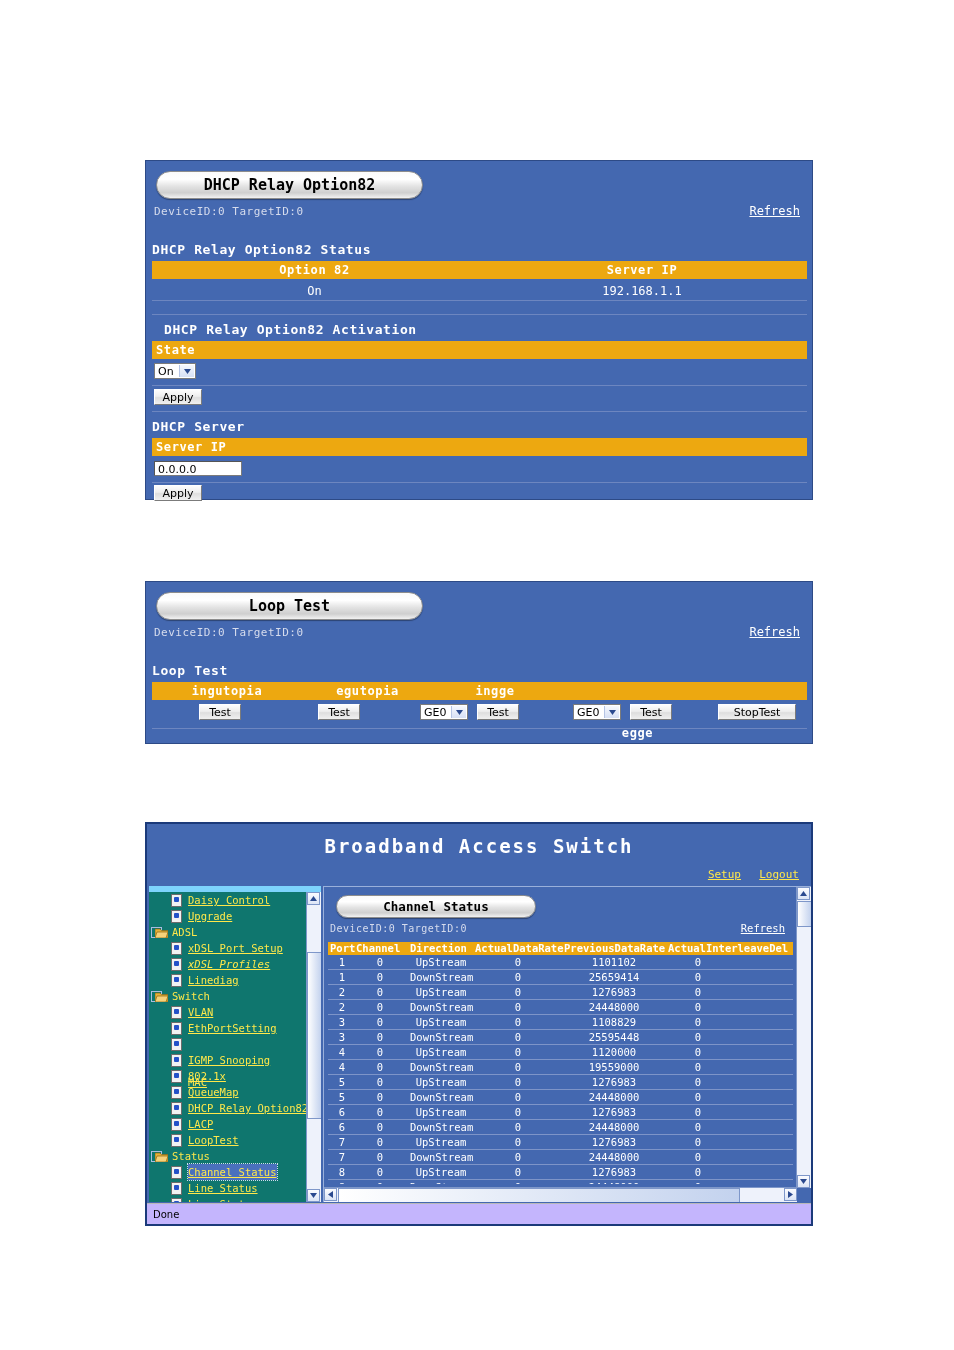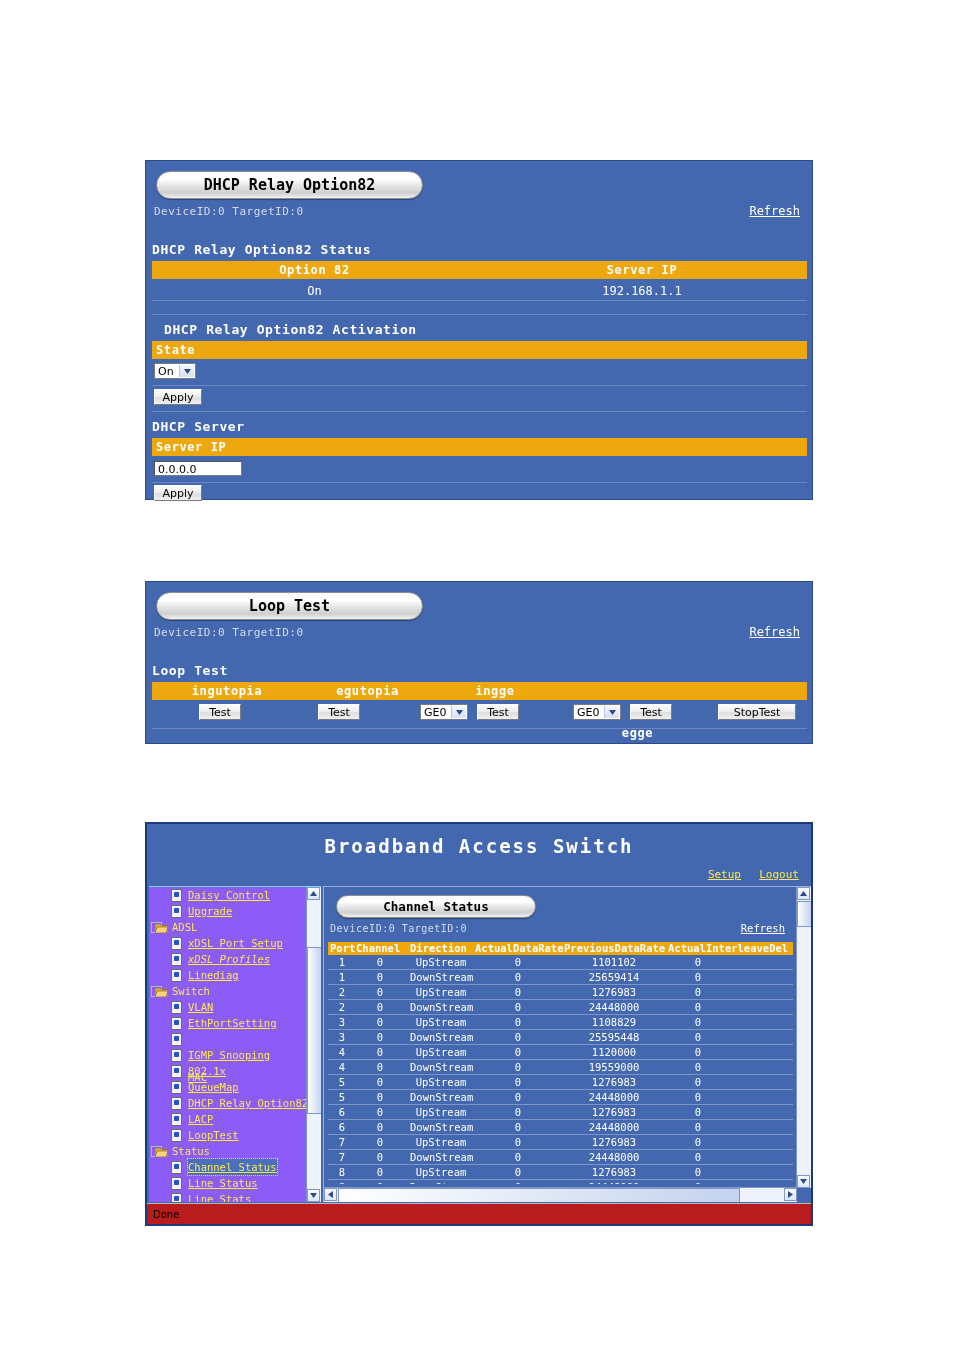--- a/index.html
+++ b/index.html
@@ -143,22 +143,22 @@
   #navlinks a{
     position:absolute;top:0;
     color:#ffe84a;font-size:11px;text-decoration:underline;
     font-family:"DejaVu Sans Mono","Liberation Mono",monospace;
     cursor:pointer;
   }
   #bodysplit{position:absolute;left:0;top:62px;right:0;bottom:22px;}
 
   #tree{
     position:absolute;left:2px;top:0;width:172px;bottom:0;
-    background:#8b5cf6;
-    border-top:1px solid #7dd3fc;
+    background:#0f766e;
+    border-top:6px solid #7dd3fc;
     overflow:hidden;
   }
   .tnode{
     position:relative;height:16px;white-space:nowrap;
     font-size:10.5px;line-height:16px;
   }
   .tnode .tw{position:absolute;left:2px;top:3px;width:9px;height:9px;
     border:1px solid #a9bde0;color:#dfe6f5;font-size:8px;line-height:7px;text-align:center;}
   .tnode .fold{position:absolute;top:2px;width:13px;height:11px;}
   .tnode .doc{position:absolute;top:2px;width:9px;height:11px;
@@ -188,21 +188,21 @@
     display:flex;align-items:center;justify-content:center;
   }
   .sbthumb{
     background:linear-gradient(to right,#ffffff,#c3d2ee);
     border:1px solid #7e97c9;
   }
   .sbtrack{background:#eef2fb;}
 
   #statusbar{
     position:absolute;left:0;right:0;bottom:0;height:20px;
-    background:#b91c1c;border-top:1px solid #b8b8b8;
+    background:#c4b5fd;border-top:1px solid #b8b8b8;
     color:#000;font-family:"DejaVu Sans","Liberation Sans",sans-serif;font-size:10px;
     display:flex;align-items:center;
   }
   #statusbar span{padding-left:6px;}
   .chrow{position:relative;height:14px;border-bottom:1px solid #7d94c8;
     color:#ffffff;font-size:10.5px;}
   .chrow .c{position:absolute;top:1px;text-align:center;white-space:nowrap;}
   #chhead{position:relative;height:13px;background:#eda810;
     color:#ffffff;font-weight:bold;font-size:10.5px;overflow:hidden;}
   #chhead .c{position:absolute;top:0px;white-space:nowrap;}

